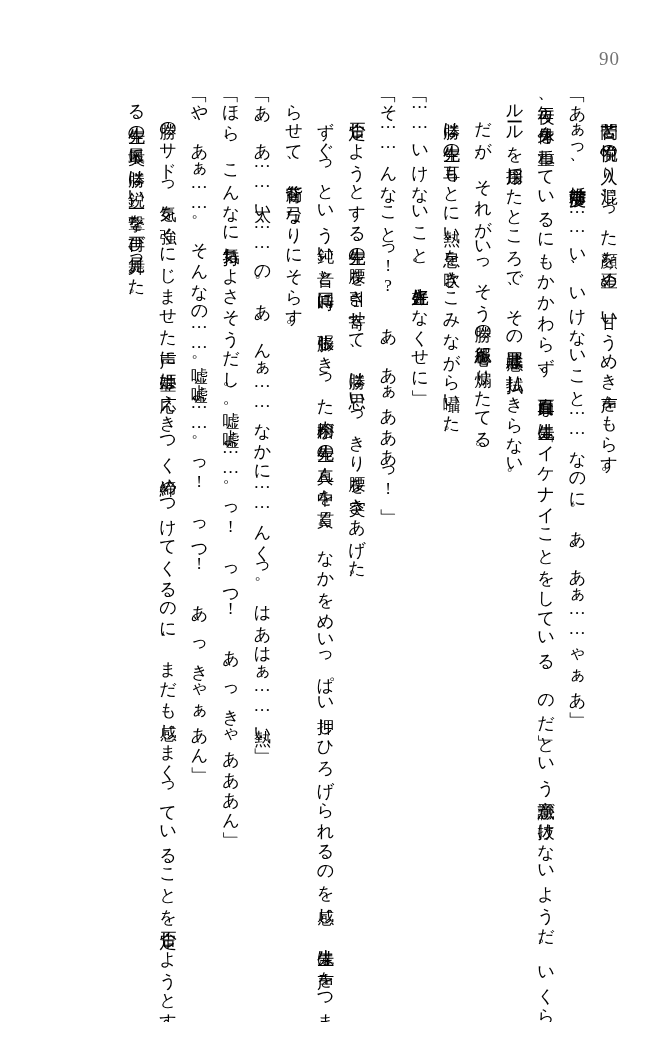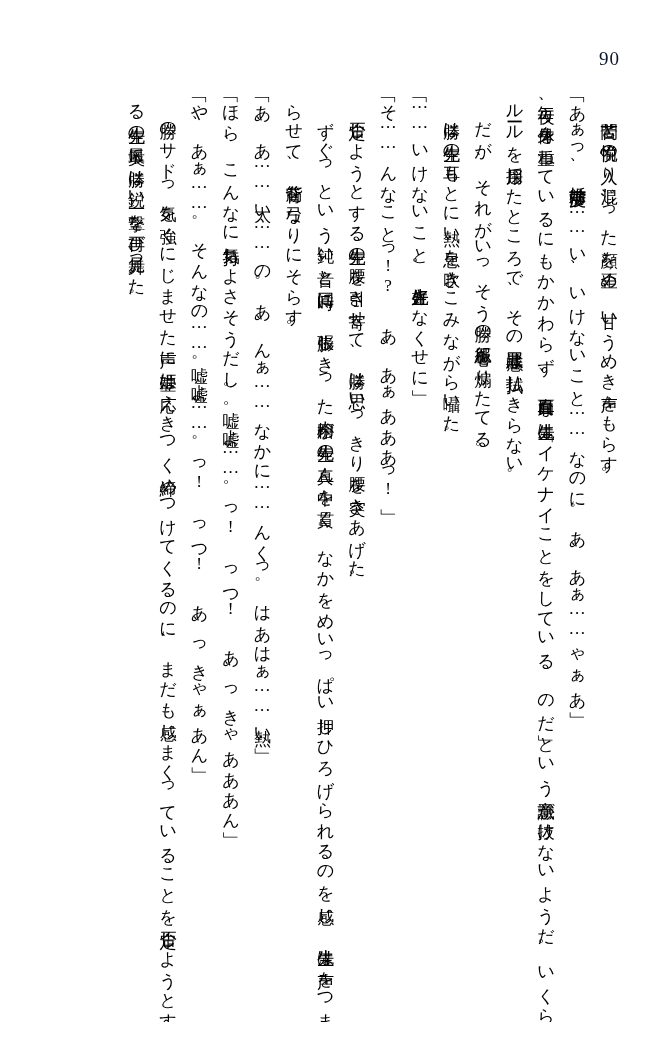--- a/index.html
+++ b/index.html
@@ -21,21 +21,21 @@
     background: #ffffff;
     box-sizing: border-box;
   }
   .page-number {
     position: absolute;
     top: 48px;
     right: 48px;
     font-size: 19px;
     font-family: "Liberation Serif", "DejaVu Serif", serif;
     letter-spacing: 1px;
-    color: #0f172a;
+    color: #737373;
   }
   .text-body {
     position: absolute;
     top: 92px;
     right: 44px;
     left: 36px;
     bottom: 28px;
     writing-mode: vertical-rl;
     -webkit-writing-mode: vertical-rl;
     text-orientation: upright;

